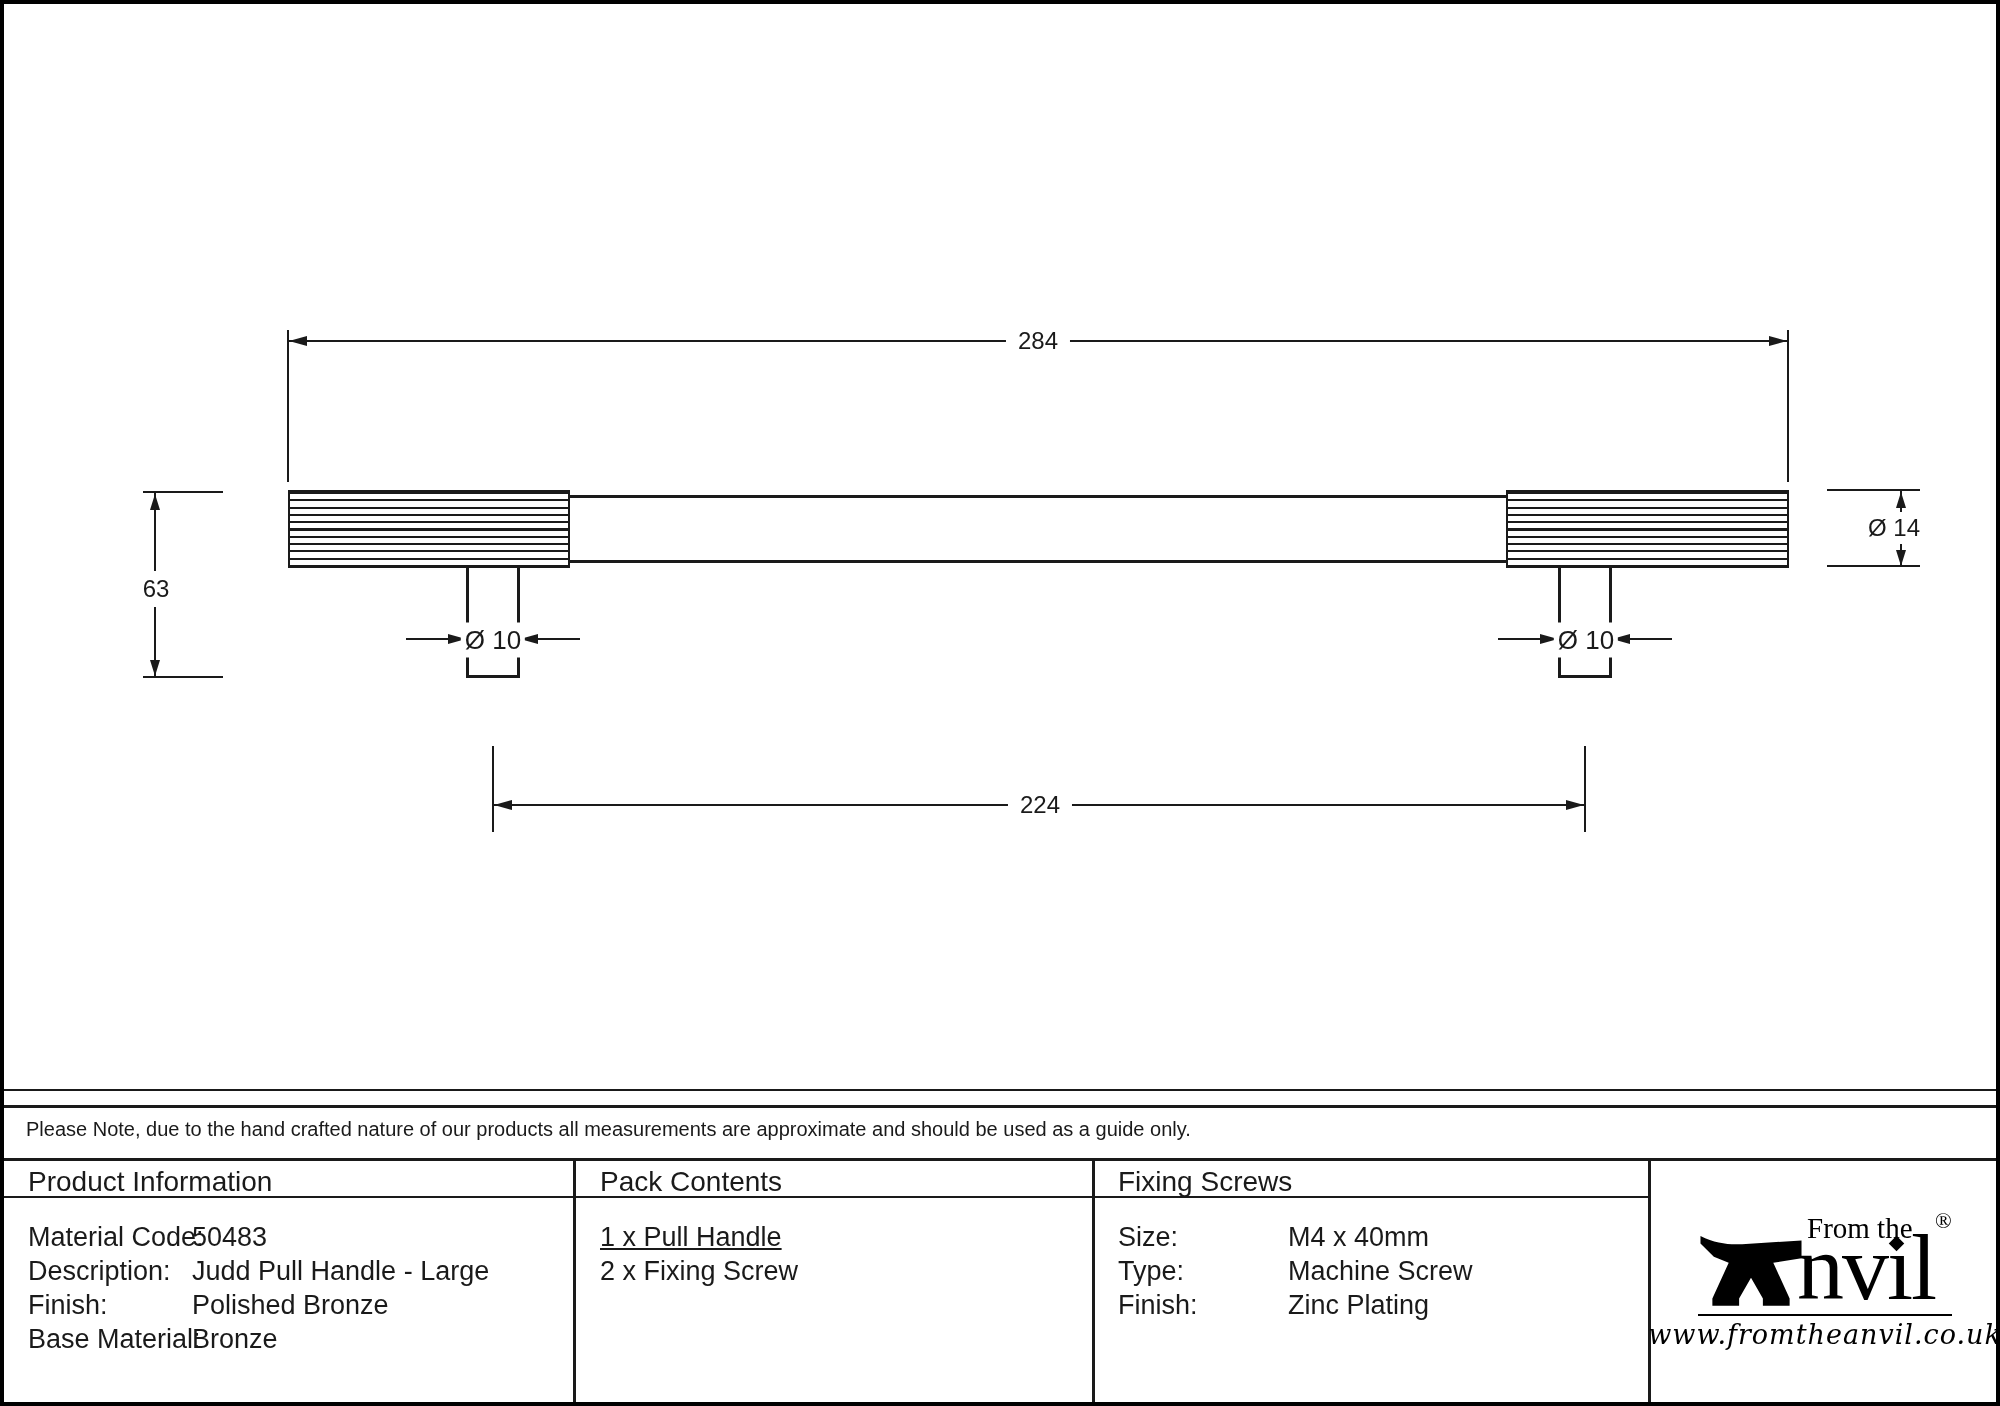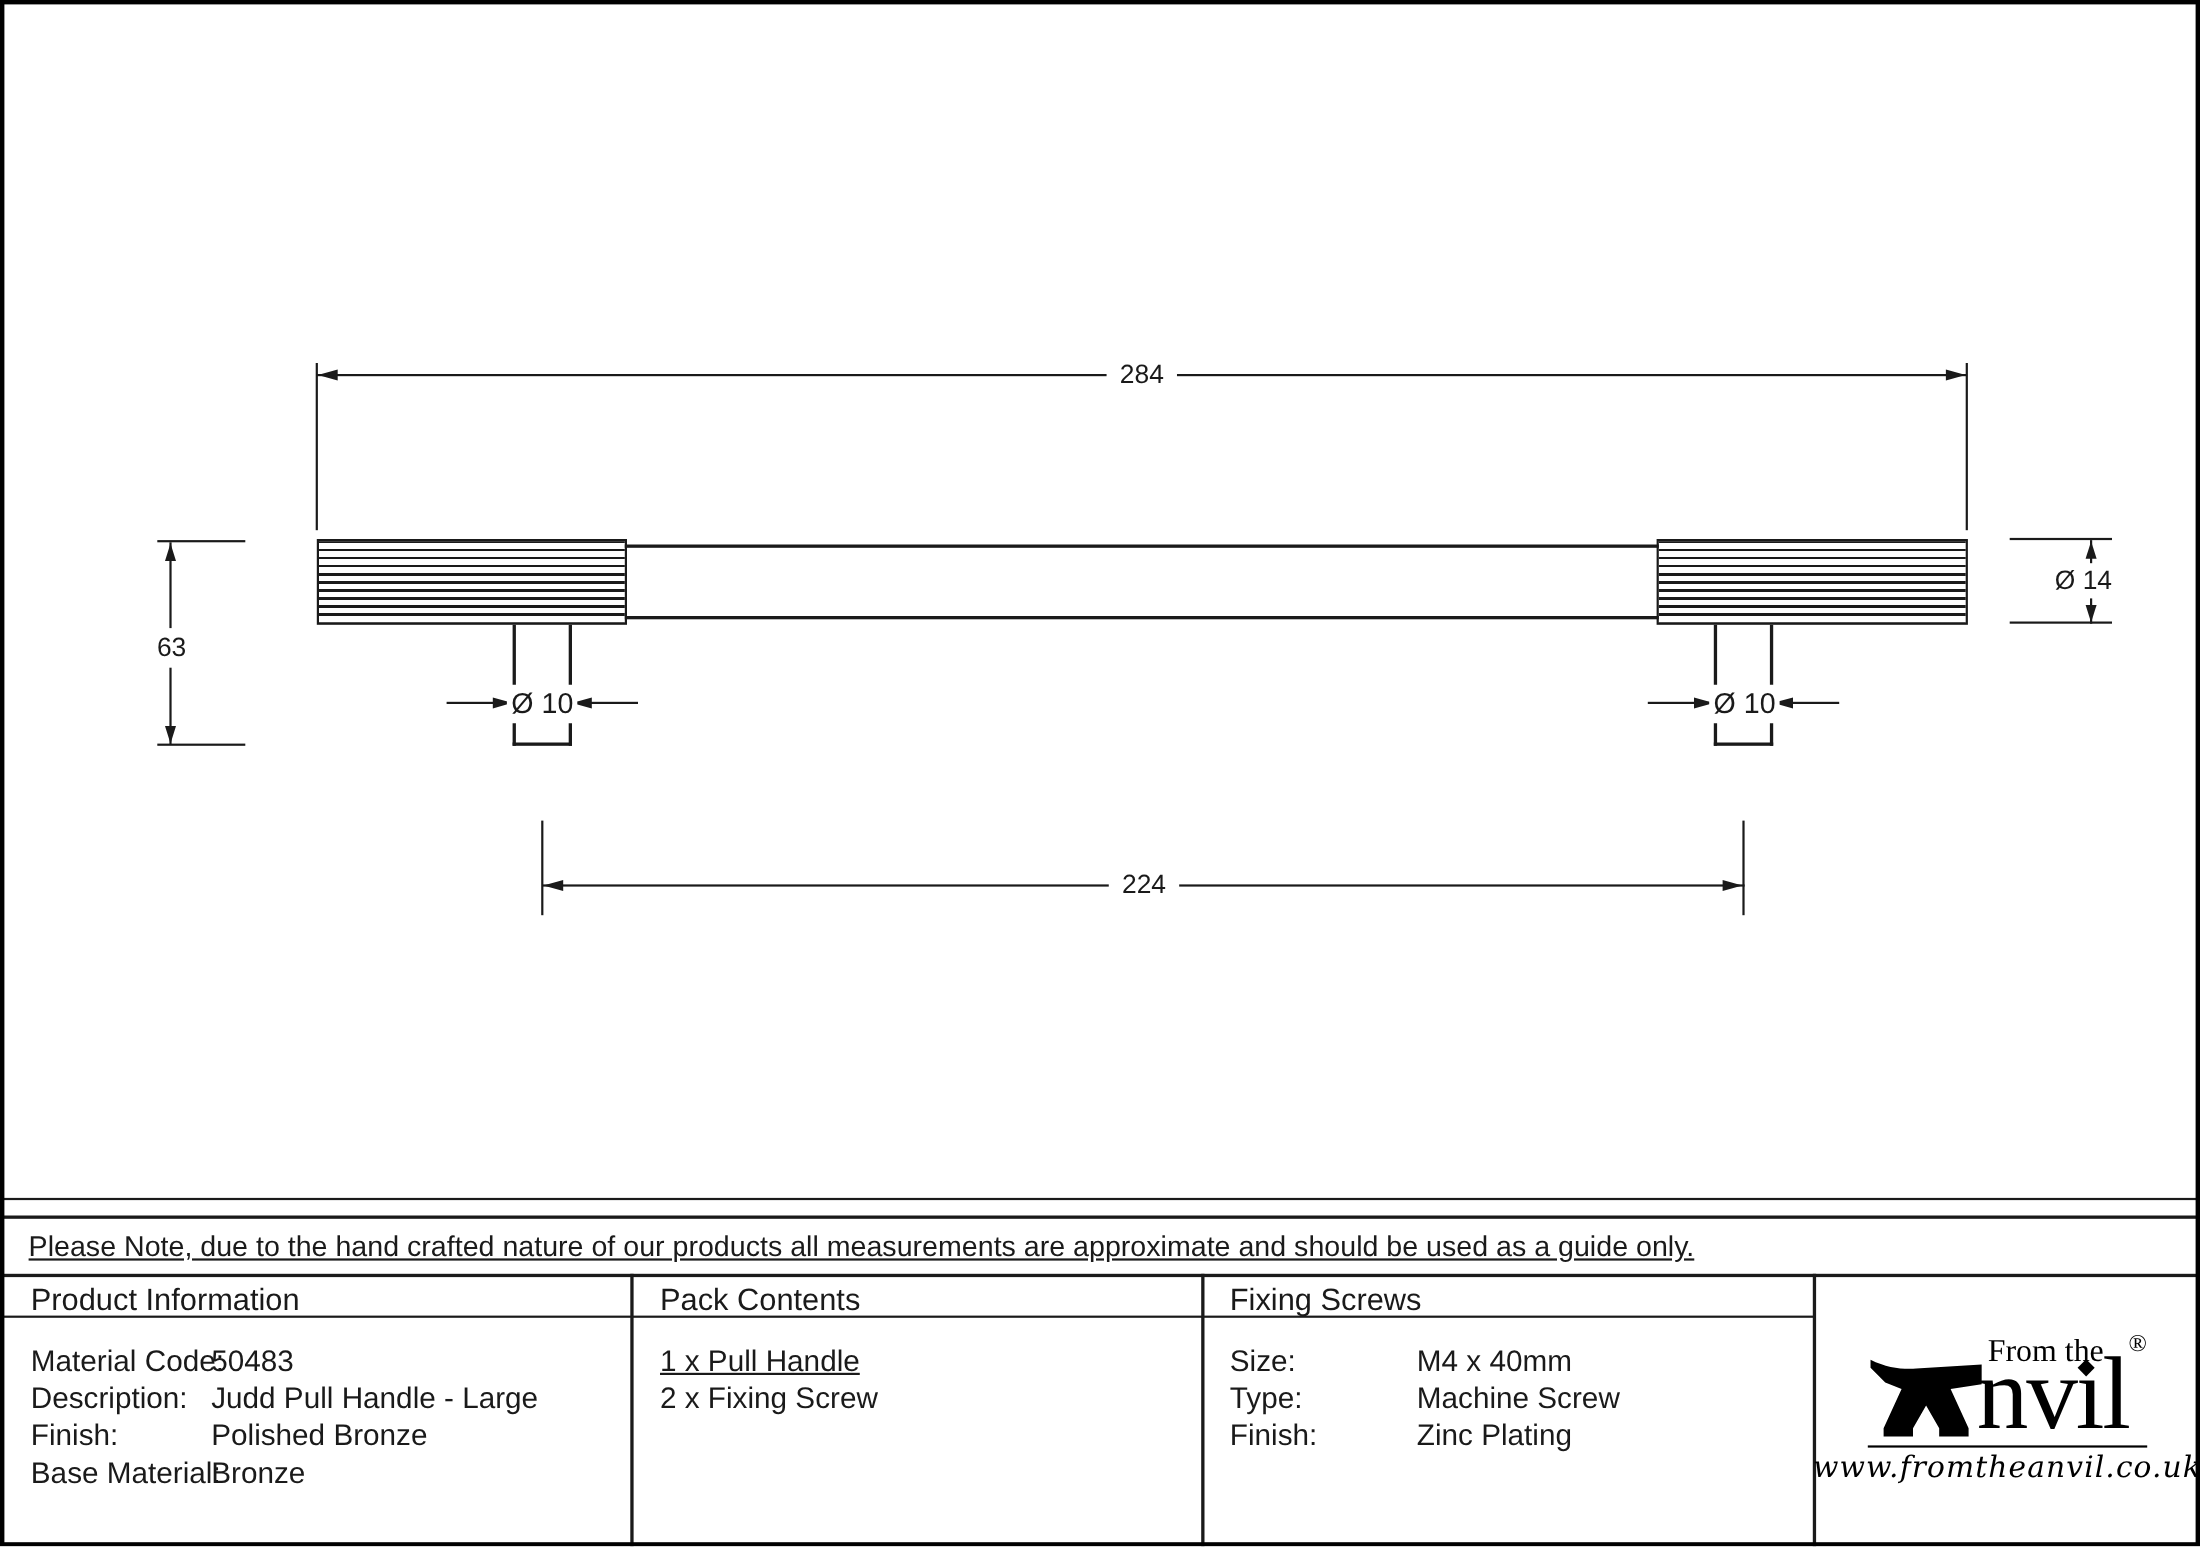--- a/index.html
+++ b/index.html
@@ -19,21 +19,21 @@
   .arr-left {border-top:5px solid transparent;border-bottom:5px solid transparent;border-right:18px solid #1a1a1a;}
   .arr-right{border-top:5px solid transparent;border-bottom:5px solid transparent;border-left:18px solid #1a1a1a;}
   .arr-up   {border-left:5px solid transparent;border-right:5px solid transparent;border-bottom:16px solid #1a1a1a;}
   .arr-down {border-left:5px solid transparent;border-right:5px solid transparent;border-top:16px solid #1a1a1a;}
   .cap{
     position:absolute;box-sizing:border-box;border:2px solid #1a1a1a;z-index:4;
     background:repeating-linear-gradient(to bottom,#1a1a1a 0px,#1a1a1a 2px,#ffffff 2px,#ffffff 7.3px);
   }
   .bar{position:absolute;box-sizing:border-box;border-top:3px solid #1a1a1a;border-bottom:3px solid #1a1a1a;background:#fff;z-index:3;}
   .post{position:absolute;box-sizing:border-box;border:3px solid #1a1a1a;border-top:none;background:#fff;z-index:2;}
-  .note-text{position:absolute;font-size:26px;white-space:nowrap;text-decoration:underline;}
+  .note-text{position:absolute;font-size:20px;white-space:nowrap;}
   .header-text{position:absolute;font-size:28px;white-space:nowrap;}
   .cell-text{position:absolute;font-size:27px;white-space:nowrap;}
   
   .logo-cell{position:absolute;left:1650px;top:1160px;width:350px;height:242px;display:flex;flex-direction:column;align-items:center;justify-content:center;z-index:5;}
   .logo-mark{position:relative;width:252px;height:98px;}
   .anvil-svg{position:absolute;left:0;top:8px;width:104px;height:90px;}
   .from-the{position:absolute;left:108px;top:0;font-family:"Liberation Serif",serif;font-size:29px;color:#000;}
   .word-tail{position:absolute;left:98px;top:8px;font-family:"Liberation Serif",serif;font-size:94px;line-height:1;color:#000;letter-spacing:-2px;}
   .tittle{position:absolute;left:192px;top:26px;width:11px;height:11px;background:#000;transform:rotate(45deg);}
   .reg-mark{position:absolute;left:236px;top:-4px;font-family:"Liberation Serif",serif;font-size:22px;color:#000;}

